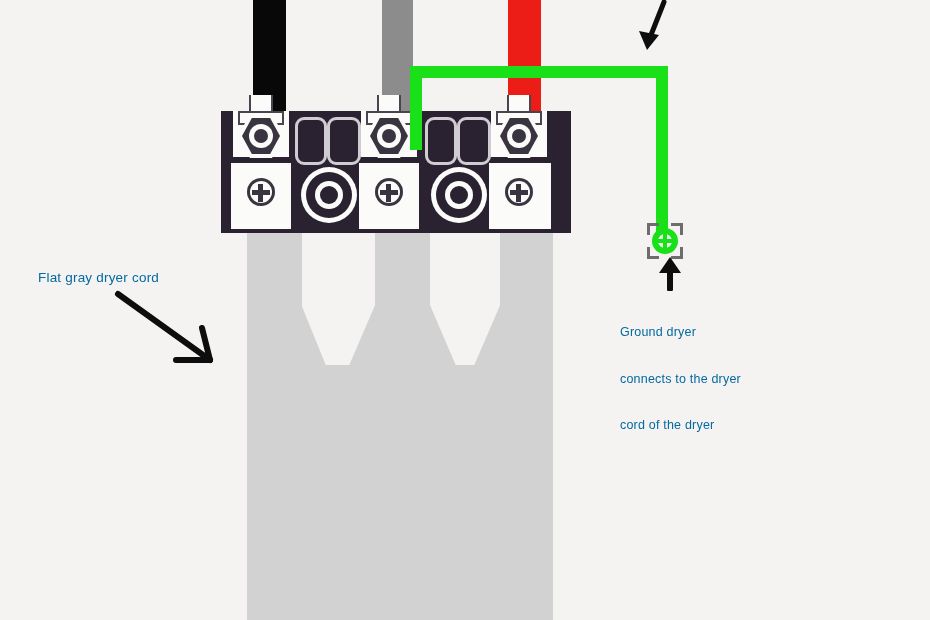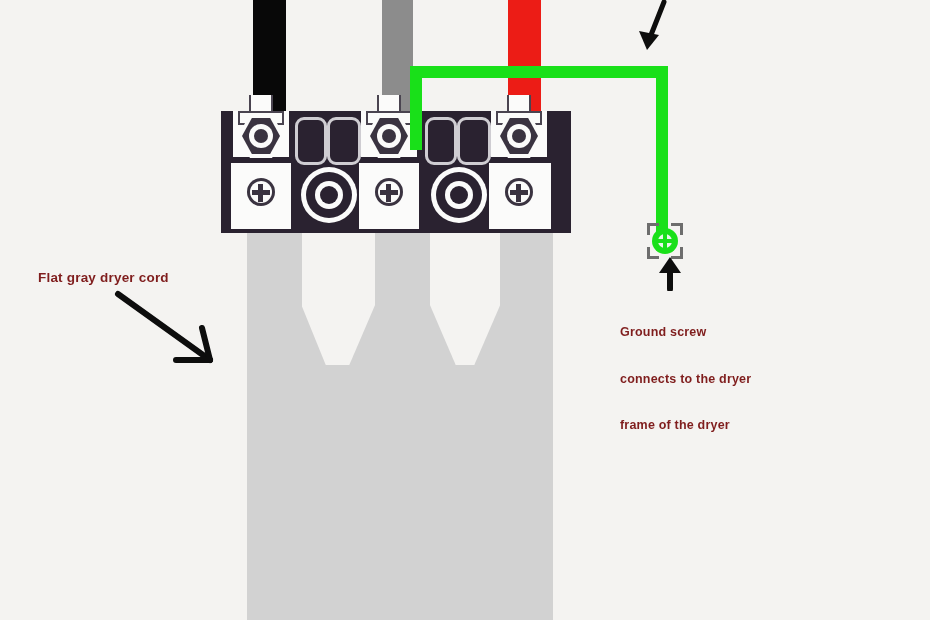--- a/index.html
+++ b/index.html
@@ -92,22 +92,22 @@
   .gs-inner{
     position:absolute;left:13px;top:13px;width:14px;height:14px;
     border-radius:50%;background:#e9f6ea;
   }
   .gs-cx-h{position:absolute;left:12px;top:18px;width:16px;height:4px;background:#19e019;}
   .gs-cx-v{position:absolute;left:18px;top:12px;width:4px;height:16px;background:#19e019;}
 
   
   .label{
     position:absolute;
-    color:#7f1d1d;
-    font-weight:bold;
+    color:#0369a1;
+    font-weight:normal;
     letter-spacing:.2px;
     white-space:pre;
   }
   .label-cord{left:38px;top:270px;font-size:13.5px;}
   .label-ground{left:620px;top:294px;font-size:12.5px;line-height:15.5px;}
   .label-ground span{display:block;}
 </style>
 </head>
 <body>
 
@@ -248,18 +248,18 @@
 
   <svg class="abs" style="left:110px;top:288px;" width="115" height="85" viewBox="0 0 115 85">
     <line x1="8" y1="6" x2="100" y2="72" stroke="#0d0d0d" stroke-width="6" stroke-linecap="round"></line>
     <line x1="100" y1="72" x2="92" y2="40" stroke="#0d0d0d" stroke-width="6" stroke-linecap="round"></line>
     <line x1="100" y1="72" x2="66" y2="72" stroke="#0d0d0d" stroke-width="6" stroke-linecap="round"></line>
   </svg>
 
   <div class="label label-cord">Flat gray dryer cord</div>
 
   <div class="label label-ground">
-    <span>Ground screw</span>
+    <span>Ground dryer</span>
     <span>connects to the dryer</span>
-    <span>frame of the dryer</span>
+    <span>cord of the dryer</span>
   </div>
 
 </div>
 
 </body></html>

